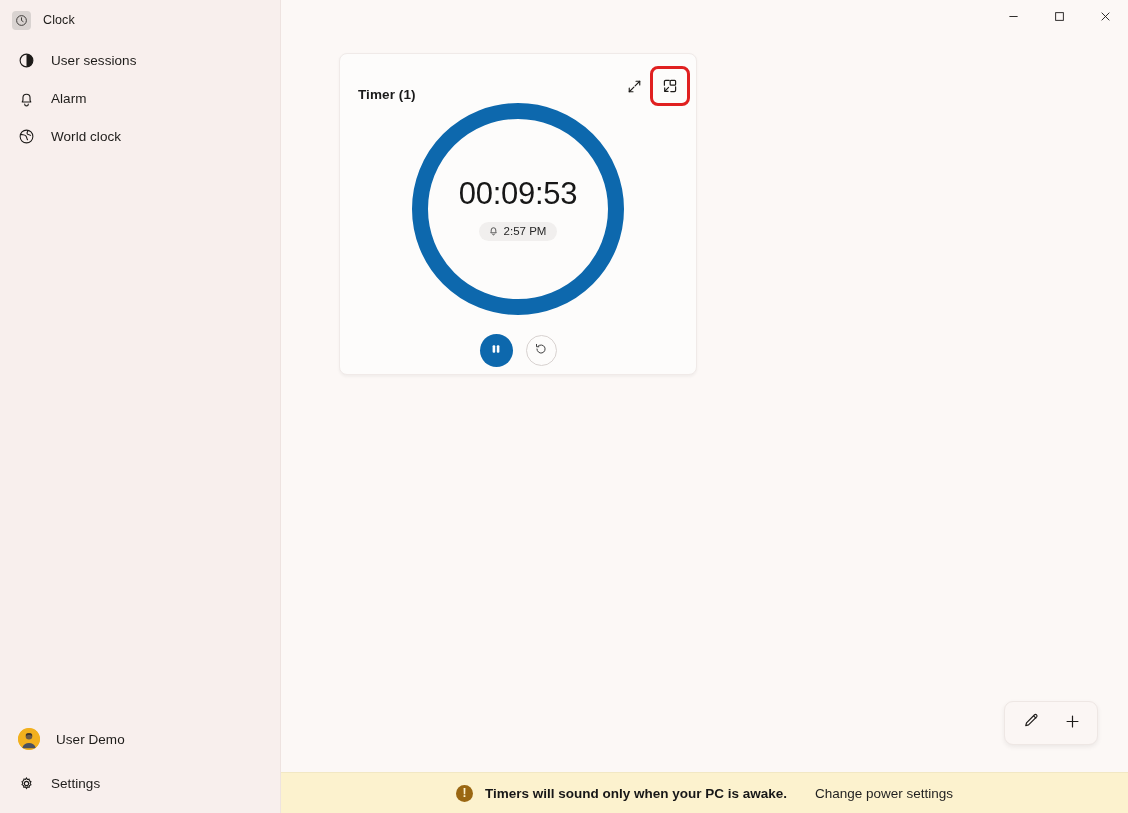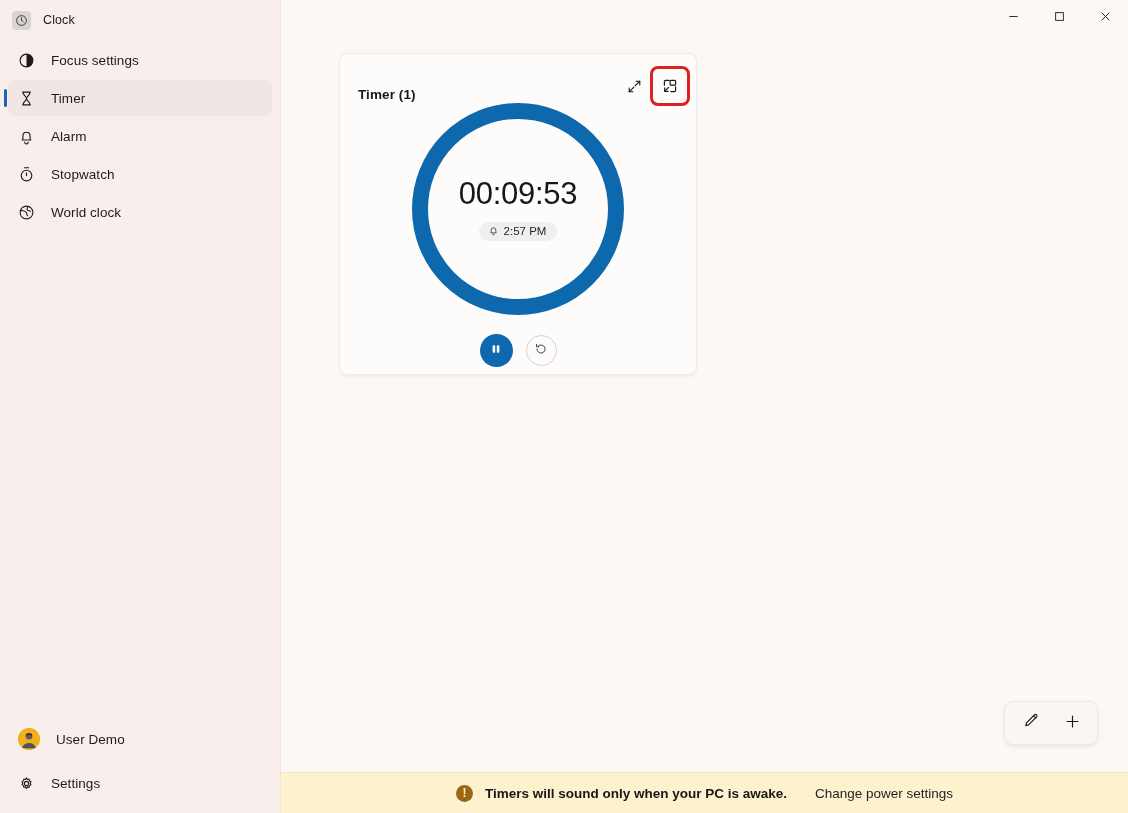--- a/index.html
+++ b/index.html
@@ -305,51 +305,34 @@
 
     <div class="nav">
 
       <div class="nav-item">
         <span class="nav-icon">
           <svg width="17" height="17" viewBox="0 0 24 24" fill="none" stroke="#1d1b19" stroke-width="1.6">
             <circle cx="12" cy="12" r="9"></circle>
             <path d="M12 3a9 9 0 0 1 0 18z" fill="#1d1b19" stroke="none"></path>
           </svg>
         </span>
-        <span class="nav-label">Focus settings</span>
-      </div>
-
-      <div class="nav-item selected">
-        <span class="nav-icon">
-          <svg width="17" height="17" viewBox="0 0 24 24" fill="none" stroke="#1d1b19" stroke-width="1.6" stroke-linejoin="round">
-            <path d="M6 3h12M6 21h12M7 3c0 4 5 6 5 9s-5 5-5 9M17 3c0 4-5 6-5 9s5 5 5 9"></path>
-          </svg>
-        </span>
-        <span class="nav-label">Timer</span>
-      </div>
+        <span class="nav-label">User sessions</span>
+      </div>
+
 
       <div class="nav-item">
         <span class="nav-icon">
           <svg width="17" height="17" viewBox="0 0 24 24" fill="none" stroke="#1d1b19" stroke-width="1.6" stroke-linejoin="round">
             <path d="M6 17c0-1 1-1.5 1-3v-3a5 5 0 0 1 10 0v3c0 1.5 1 2 1 3z"></path>
             <path d="M9.5 20a2.5 2.5 0 0 0 5 0" stroke-linecap="round"></path>
           </svg>
         </span>
         <span class="nav-label">Alarm</span>
       </div>
 
-      <div class="nav-item">
-        <span class="nav-icon">
-          <svg width="17" height="17" viewBox="0 0 24 24" fill="none" stroke="#1d1b19" stroke-width="1.6" stroke-linecap="round">
-            <circle cx="12" cy="13.5" r="7.5"></circle>
-            <path d="M12 9.5v4M9 2.5h6"></path>
-          </svg>
-        </span>
-        <span class="nav-label">Stopwatch</span>
-      </div>
 
       <div class="nav-item">
         <span class="nav-icon">
           <svg width="17" height="17" viewBox="0 0 24 24" fill="none" stroke="#1d1b19" stroke-width="1.5">
             <circle cx="12" cy="12" r="9"></circle>
             <path d="M4 9c3 1 5 0 7 2s1 5 3 6M14 3.5c0 2-2 2.5-1 4.5s4 1 5 3"></path>
           </svg>
         </span>
         <span class="nav-label">World clock</span>
       </div>

